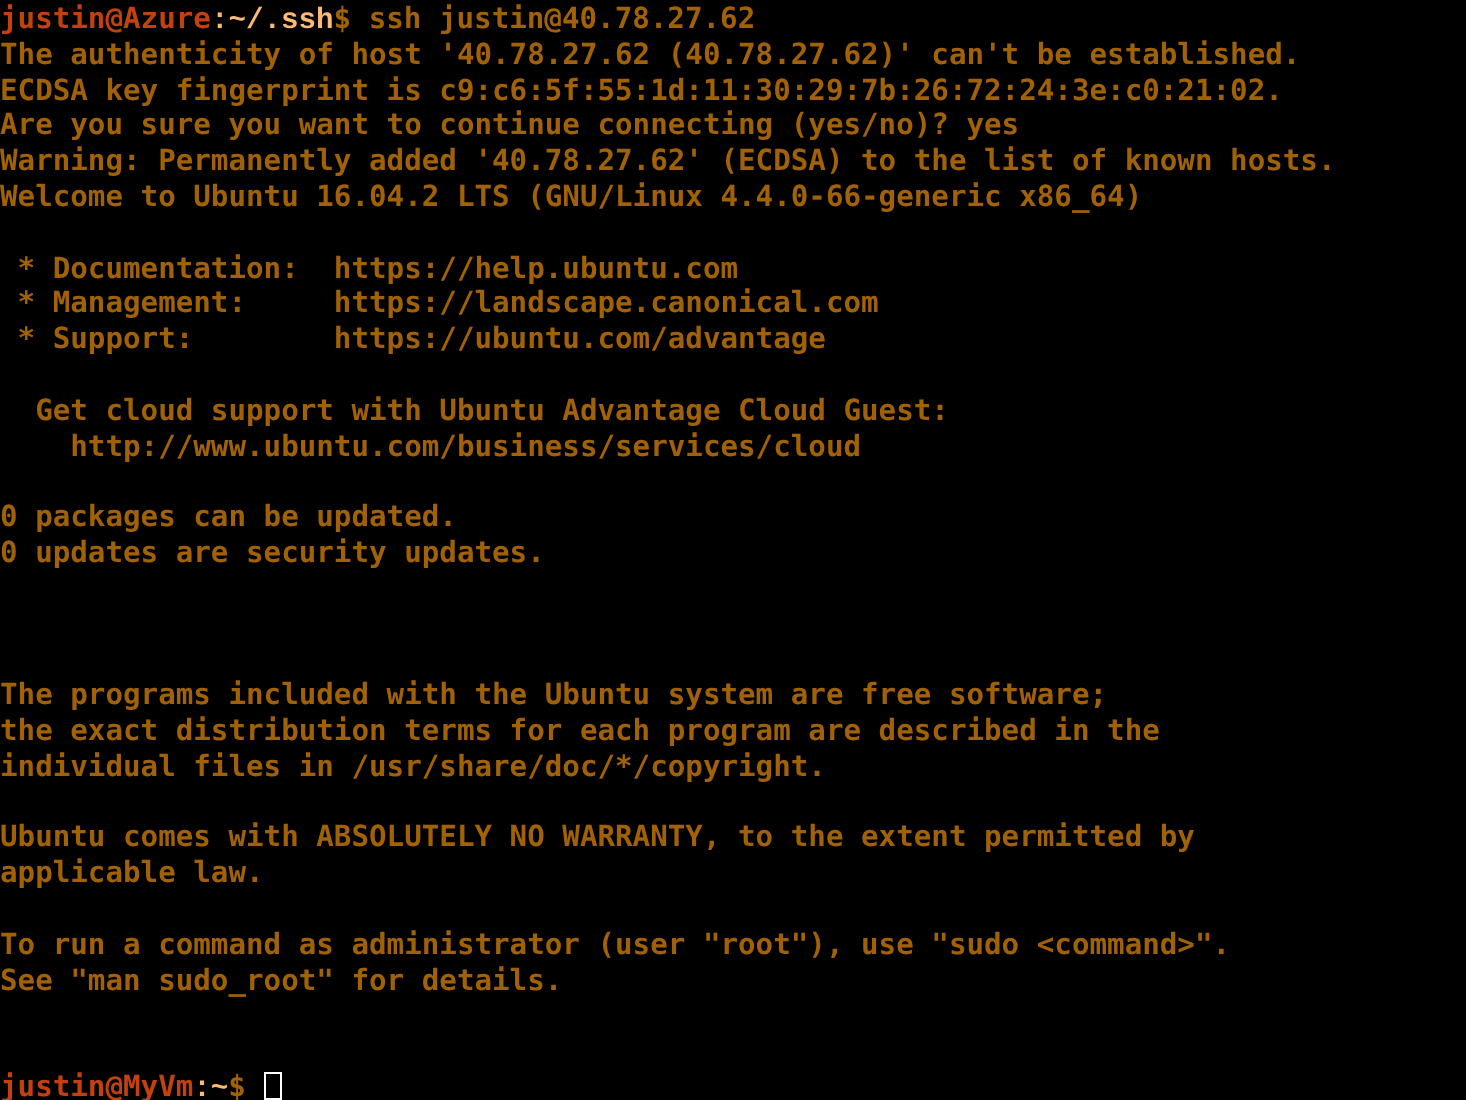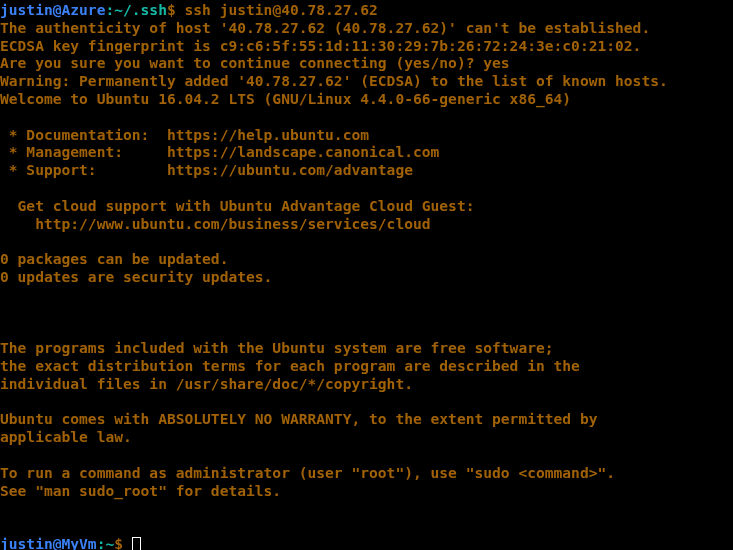--- a/index.html
+++ b/index.html
@@ -38,22 +38,22 @@
   .line {
     display: block;
     height: 17.8px;
     white-space: pre;
   }
   .line.blank {
     height: 17.8px;
   }
   .seg { white-space: pre; }
   .c-white  { color: #a16207; }
-  .c-green  { color: #3b82f6; }
-  .c-blue   { color: #14b8a6; }
+  .c-green  { color: #c2410c; }
+  .c-blue   { color: #fdba74; font-family: Liberation Mono, monospace; }
   .cursor-block {
     display: inline-block;
     width: 9px;
     height: 14px;
     vertical-align: -2px;
     border: 1.5px solid #ffffff;
     box-sizing: border-box;
     background: transparent;
   }
 </style>

